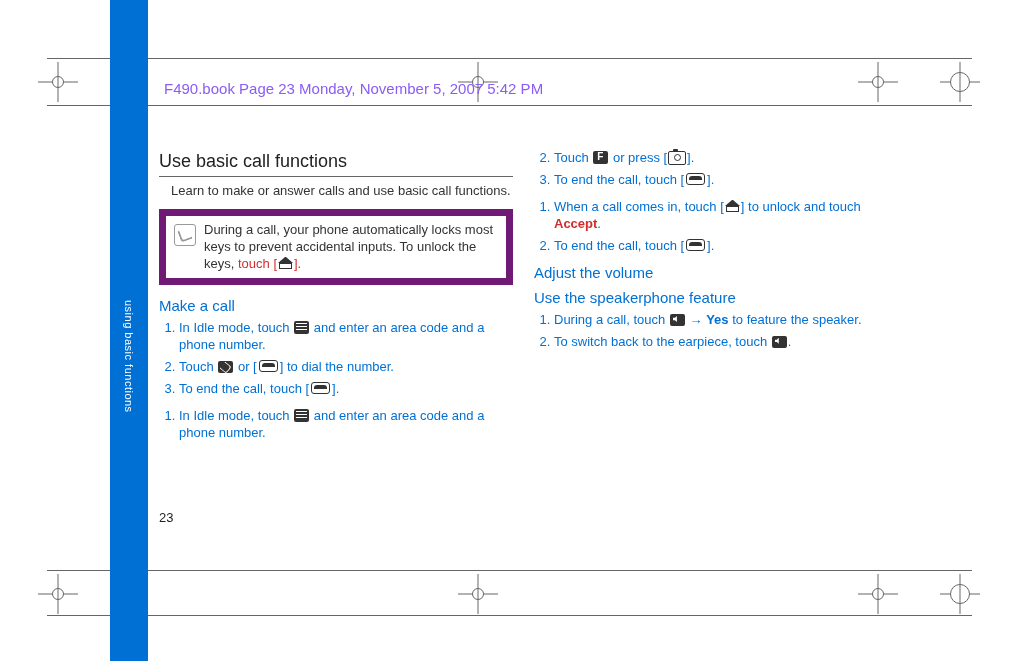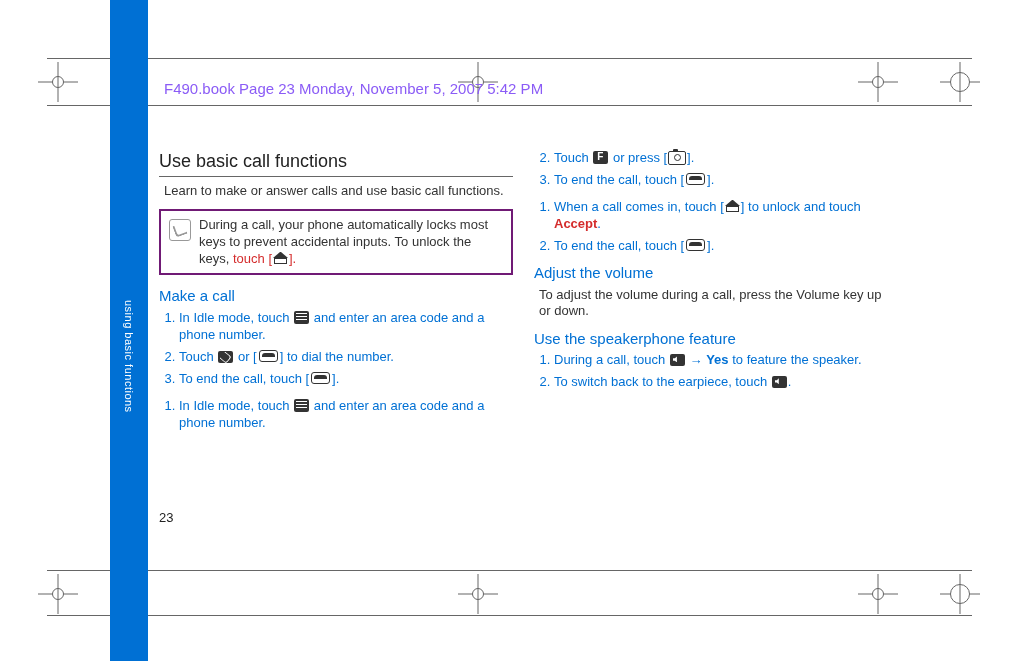--- a/index.html
+++ b/index.html
@@ -23,22 +23,22 @@
   .c-page-r{top:62px;left:458px}
   .blue-bar{position:absolute;top:0;left:110px;width:38px;height:661px;background:#0070d4}
   .blue-bar .v-text{position:absolute;top:300px;left:50%;transform:translateX(-50%);writing-mode:vertical-rl;color:#fff;font-size:11px;letter-spacing:.5px;white-space:nowrap}
   .page-num{position:absolute;top:510px;left:159px;font-size:13px;color:#222}
   .content-region{position:absolute;top:150px;left:159px;width:800px;bottom:128px}
   .col{width:354px;font-size:13px;color:#333;line-height:1.25}
   .col.left{position:absolute;left:0;top:0}
   .col.right{position:absolute;left:375px;top:0}
   h1{font-size:18px;font-weight:400;color:#222;margin:0 0 2px 0}
   h1.underline{border-bottom:1px solid #666;padding-bottom:3px;margin-bottom:6px}
-  .intro{margin:0 0 10px 5px}
-  .note-box{border:2px solid #701a75;padding:6px 8px 6px 38px;margin:0 0 12px 0;position:relative;line-height:1.3}
+  .intro{margin:0 0 10px 12px}
+  .note-box{border:7px solid #701a75;padding:6px 8px 6px 38px;margin:0 0 12px 0;position:relative;line-height:1.3}
   .note-box .note-ic{position:absolute;left:8px;top:8px;width:20px;height:20px;border:1px solid #999;border-radius:3px}
   .note-box .note-ic::after{content:"";position:absolute;left:4px;top:4px;width:10px;height:10px;border:2px solid #999;border-right:none;border-top:none;border-radius:0 0 0 4px;transform:rotate(-20deg)}
   h2.sub{font-size:15px;font-weight:400;color:#0070d4;margin:6px 0 4px 0}
   ol{margin:0 0 10px 0;padding:0 0 0 20px}
   ol li{color:#0070d4;margin-bottom:5px;line-height:1.3}
   .black-text{color:#333}
   .warn{color:#d42c2c;font-weight:400}
   .link{color:#0070d4}
   .bold{font-weight:700}
   .ic{display:inline-block;vertical-align:-2px;margin:0 1px}
@@ -128,21 +128,20 @@
       <li><span>Touch </span><span class="ic ic-flag"></span><span> or press [</span><span class="ic ic-cam"></span><span>].</span></li>
       <li><span>To end the call, touch [</span><span class="ic ic-end"></span><span>].</span></li>
     </ol>
 
     <ol>
       <li><span>When a call comes in, touch [</span><span class="ic ic-home"></span><span>] to unlock and touch </span><span class="warn bold">Accept</span><span>.</span></li>
       <li><span>To end the call, touch [</span><span class="ic ic-end"></span><span>].</span></li>
     </ol>
 
     <h2 class="sub">Adjust the volume</h2>
-    <p class="intro black-text">To adjust the volume during a call, press the Volume key up or down.</p>
 
     <h2 class="sub">Use the speakerphone feature</h2>
     <ol>
       <li><span>During a call, touch </span><span class="ic ic-spk"></span><span> → </span><span class="link bold">Yes</span><span> to feature the speaker.</span></li>
       <li><span>To switch back to the earpiece, touch </span><span class="ic ic-spk"></span><span>.</span></li>
     </ol>
   </div>
 </div>
 
 </body></html>

